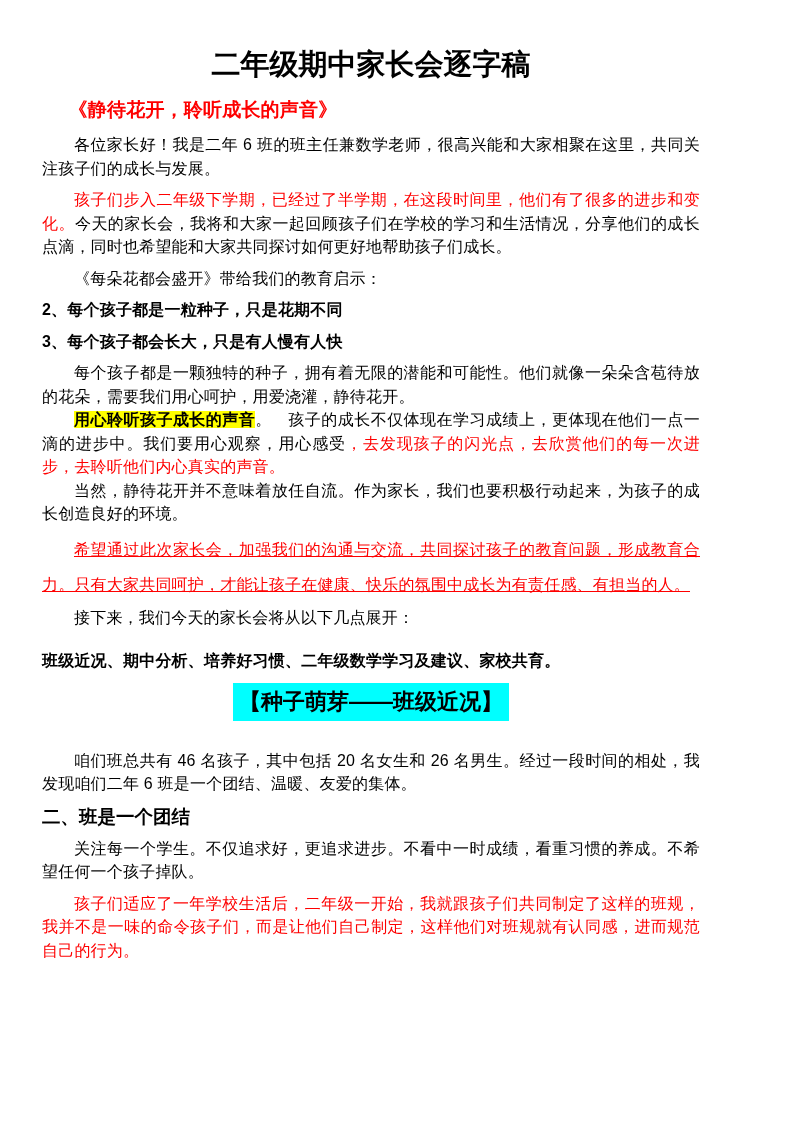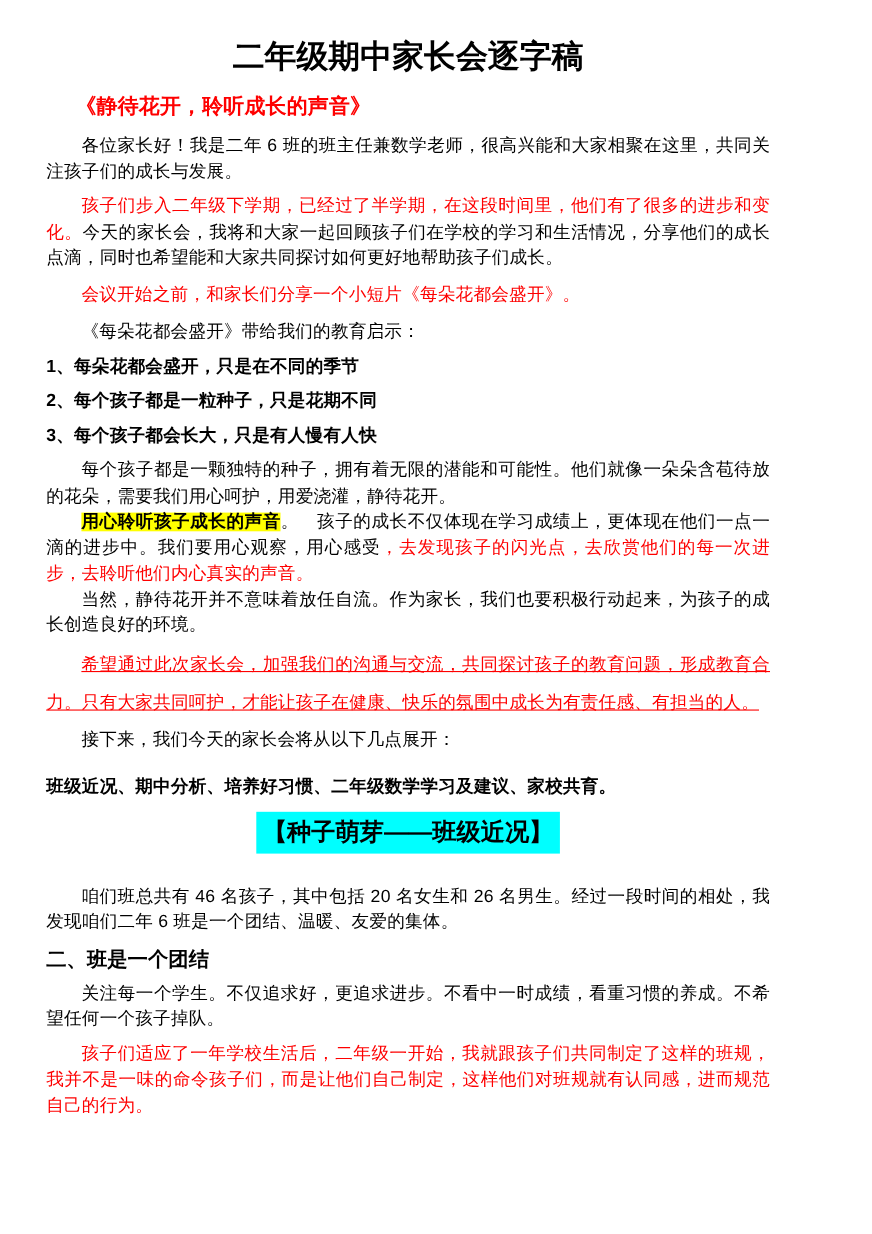--- a/index.html
+++ b/index.html
@@ -11,21 +11,21 @@
   }
   html,body{margin:0;padding:0;}
   body{
     width:793px;height:1122px;overflow:hidden;
     background:var(--paper);color:var(--ink);
     font-family:"Liberation Sans","DejaVu Sans",sans-serif;
   }
   .doc{
     box-sizing:border-box;
     width:742px;height:1122px;
-    padding:32px 42px 0 42px;
+    padding:44px 42px 0 42px;
   }
   p{
     margin:0;
     font-size:16px;
     line-height:23.5px;
     text-align:justify;
     letter-spacing:0.2px;
   }
   .indent{text-indent:2em;}
   .red{color:var(--red);}
@@ -74,25 +74,23 @@
 <div class="doc">
 
   <h1 class="doc-title">二年级期中家长会逐字稿</h1>
 
   <p class="doc-subtitle">《静待花开，聆听成长的声音》</p>
 
   <p class="indent p-std">各位家长好！我是二年 6 班的班主任兼数学老师，很高兴能和大家相聚在这里，共同关注孩子们的成长与发展。</p>
 
   <p class="indent p-std"><span class="red">孩子们步入二年级下学期，已经过了半学期，在这段时间里，他们有了很多的进步和变化。</span><span>今天的家长会，我将和大家一起回顾孩子们在学校的学习和生活情况，分享他们的成长点滴，同时也希望能和大家共同探讨如何更好地帮助孩子们成长。</span></p>
 
-  <p class="indent red p-red-line">会议开始之前，和家长们分享一个小短片《每朵花都会盛开》。</p>
 
   <p class="indent p-std">《每朵花都会盛开》带给我们的教育启示：</p>
 
-  <p class="edu-item">1、每朵花都会盛开，只是在不同的季节</p>
   <p class="edu-item">2、每个孩子都是一粒种子，只是花期不同</p>
   <p class="edu-item">3、每个孩子都会长大，只是有人慢有人快</p>
 
   <p class="indent">每个孩子都是一颗独特的种子，拥有着无限的潜能和可能性。他们就像一朵朵含苞待放的花朵，需要我们用心呵护，用爱浇灌，静待花开。</p>
 
 
   <p class="indent"><span class="hl-yellow">用心聆听孩子成长的声音</span><span>。　孩子的成长不仅体现在学习成绩上，更体现在他们一点一滴的进步中。我们要用心观察，用心感受</span><span class="red">，去发现孩子的闪光点，去欣赏他们的每一次进步，去聆听他们内心真实的声音。</span></p>
 
   <p class="indent">当然，静待花开并不意味着放任自流。作为家长，我们也要积极行动起来，为孩子的成长创造良好的环境。</p>
 

